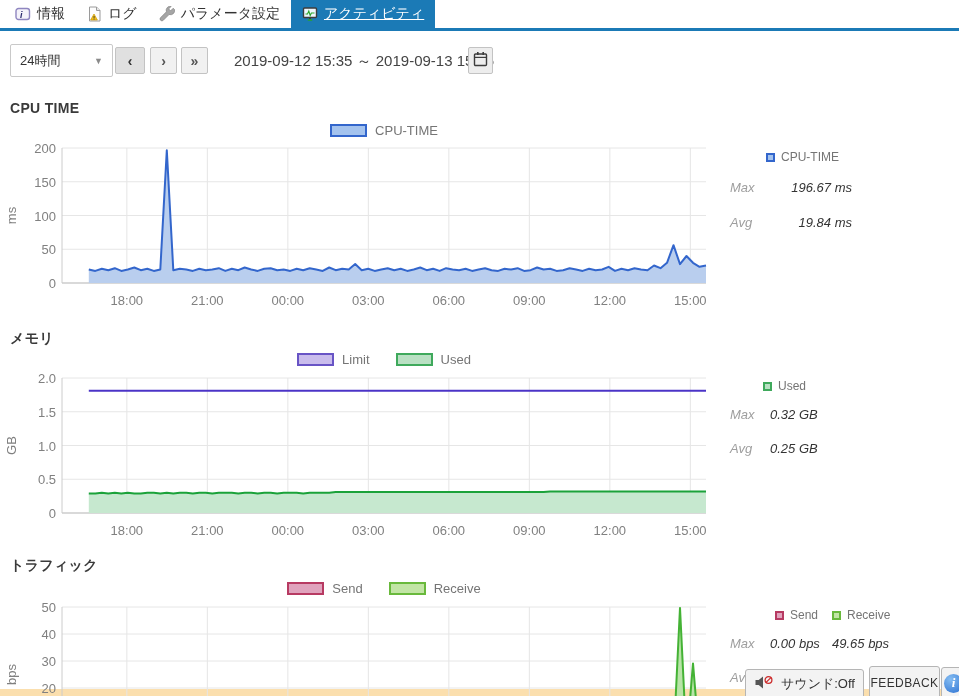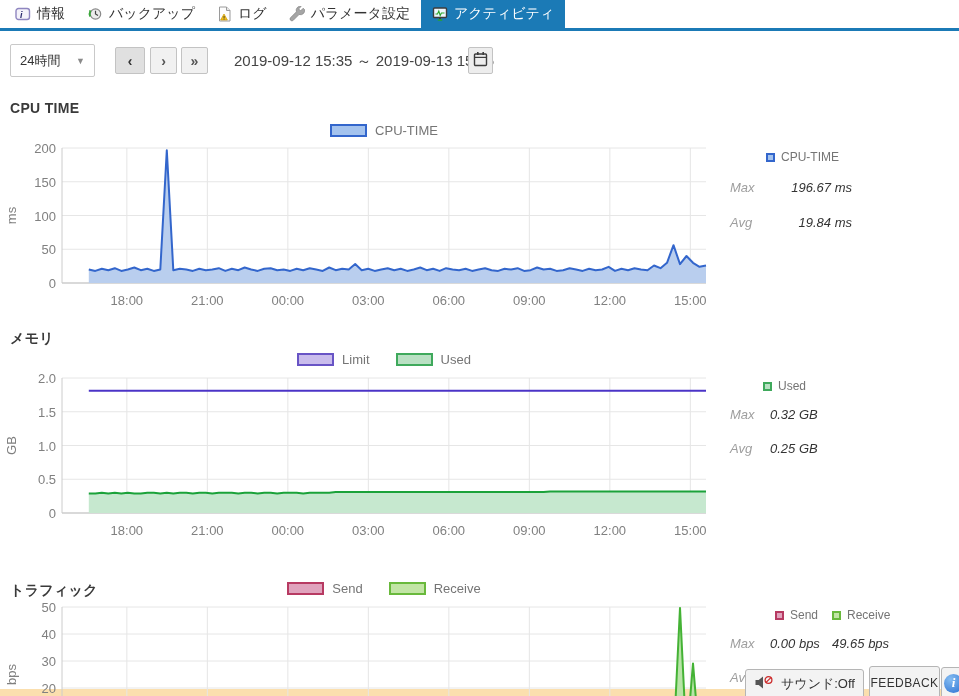--- a/index.html
+++ b/index.html
@@ -2,26 +2,26 @@
 <html style="--accent: #1b7ab6; --strip: #fbdfae;"><head>
 <meta charset="utf-8">
 <style>
   html,body{margin:0;padding:0;width:959px;height:696px;overflow:hidden;background:#fff;
     font-family:"Liberation Sans","DejaVu Sans",sans-serif;}
   *{box-sizing:border-box;}
 
   
   .tabbar{position:absolute;top:0;left:0;right:0;height:28px;display:flex;align-items:stretch;padding-left:4px;background:#fff;z-index:8;}
   .tab{display:flex;align-items:center;gap:6px;padding:0 11px;font-size:14px;color:#333;cursor:pointer;white-space:nowrap;}
-  .tab.active{background:var(--accent);color:#fff;}
+  .tab.active{background:var(--accent);color:#fff;text-decoration:underline;}
   .tab .ticon{display:flex;align-items:center;}
   .tab-underline{position:absolute;top:28px;left:0;right:0;height:3px;background:var(--accent);z-index:8;}
 
   
-  .select-box{position:absolute;left:10px;top:44px;width:85px;height:33px;border:1px solid #c9c9c9;border-radius:2px;background:#fff;display:flex;align-items:center;justify-content:space-between;padding:0 9px;font-size:13px;color:#333;cursor:pointer;}
+  .select-box{position:absolute;left:10px;top:44px;width:103px;height:33px;border:1px solid #c9c9c9;border-radius:2px;background:#fff;display:flex;align-items:center;justify-content:space-between;padding:0 9px;font-size:13px;color:#333;cursor:pointer;}
   .select-caret{font-size:9px;color:#8a8a8a;}
   .navbtn{position:absolute;top:47px;height:27px;border:1px solid #c3c3c3;border-radius:2px;background:#f1f1f1;color:#555;font-size:14px;font-weight:bold;display:flex;align-items:center;justify-content:center;cursor:pointer;}
   .navbtn.dark{background:#e0e0e0;color:#333;}
   .daterange{position:absolute;left:234px;top:52px;font-size:15px;color:#444;}
   .calbtn{position:absolute;left:468px;top:47px;width:25px;height:27px;border:1px solid #c3c3c3;border-radius:2px;background:#ededed;display:flex;align-items:center;justify-content:center;cursor:pointer;}
 
   
   .sec-title{position:absolute;left:10px;font-size:14px;font-weight:bold;color:#3a3a3a;letter-spacing:.3px;}
   .legend-row{position:absolute;left:62px;width:644px;display:flex;justify-content:center;gap:26px;align-items:center;z-index:3;}
   .lg-item{display:flex;align-items:center;gap:8px;font-size:13px;color:#757575;}
@@ -53,31 +53,20 @@
 
   <div class="tabbar">
     <div class="tab">
       <span class="ticon">
         <svg width="16" height="15" viewBox="0 0 16 15">
             <rect x="1" y="1.5" width="13.5" height="11" rx="2.5" fill="#f4f2fa" stroke="#8f86c0" stroke-width="1.4"></rect>
             <text x="5" y="10.5" font-size="9" font-weight="bold" font-style="italic" fill="#2b2b6e">i</text>
           </svg>
       </span>
       <span>情報</span>
-    </div>
-    <div class="tab">
-      <span class="ticon">
-        <svg width="16" height="16" viewBox="0 0 16 16">
-            <circle cx="8.5" cy="8" r="5.2" fill="#ececec" stroke="#8a8a8a" stroke-width="1.2"></circle>
-            <path d="M8.5 4.8 V8 L11 9.6" stroke="#444" stroke-width="1.2" fill="none"></path>
-            <path d="M3.2 10.5 A5.8 5.8 0 0 1 3.4 5" fill="none" stroke="#3aa63a" stroke-width="1.8"></path>
-            <path d="M2 4.2 l2.4.4 -1.5 2 z" fill="#3aa63a"></path>
-          </svg>
-      </span>
-      <span>バックアップ</span>
     </div>
     <div class="tab">
       <span class="ticon">
         <svg width="15" height="16" viewBox="0 0 15 16">
             <path d="M2.5 1 h7 l3.5 3.5 V15 H2.5 Z" fill="#fdfdfd" stroke="#9a9a9a" stroke-width="1"></path>
             <path d="M9.5 1 v3.5 h3.5" fill="#e8e8e8" stroke="#9a9a9a" stroke-width="1"></path>
             <path d="M7 8 l3.4 6 H3.6 Z" fill="#f6c21a" stroke="#c79a08" stroke-width=".7"></path>
             <rect x="6.6" y="10" width=".9" height="2.2" fill="#333"></rect>
             <rect x="6.6" y="12.6" width=".9" height=".9" fill="#333"></rect>
           </svg>
@@ -239,21 +228,21 @@
     <div class="p-row" style="margin-top:14px;">
       <span class="p-lab">Max</span>
       <span class="p-val">0.32 GB</span>
     </div>
     <div class="p-row" style="margin-top:19px;">
       <span class="p-lab">Avg</span>
       <span class="p-val">0.25 GB</span>
     </div>
   </div>
 
-  <div class="sec-title" style="top:582px;">トラフィック</div>
+  <div class="sec-title" style="top:557px;">トラフィック</div>
   <div class="legend-row" style="top:581px;">
     <span class="lg-item">
       <span class="lg-box" style="background: rgb(224, 163, 189); border-color: rgb(183, 58, 98);"></span>
       <span>Send</span>
     </span>
     <span class="lg-item">
       <span class="lg-box" style="background: rgb(194, 229, 165); border-color: rgb(105, 185, 60);"></span>
       <span>Receive</span>
     </span>
   </div>

